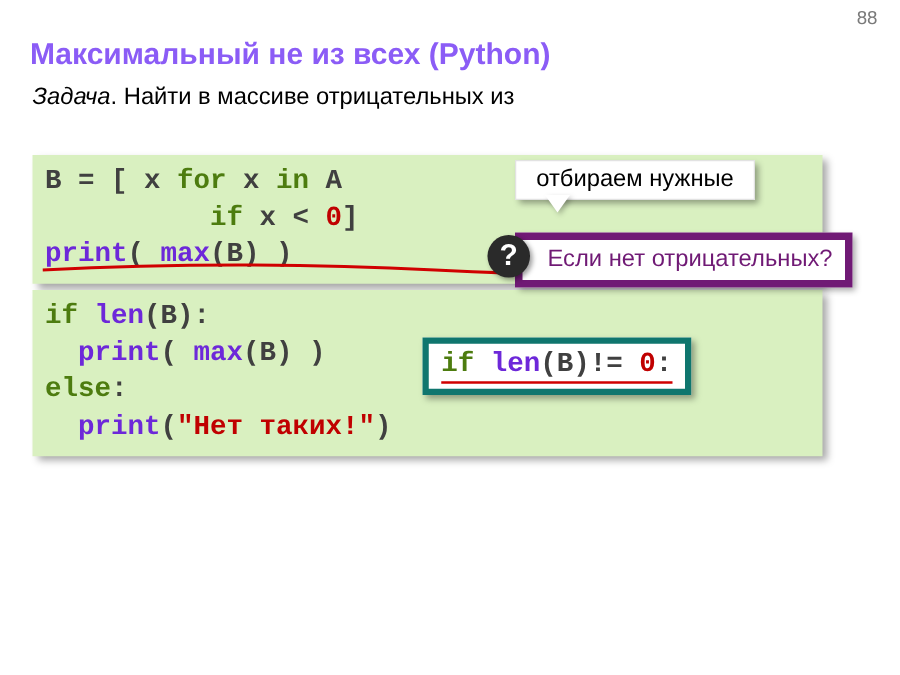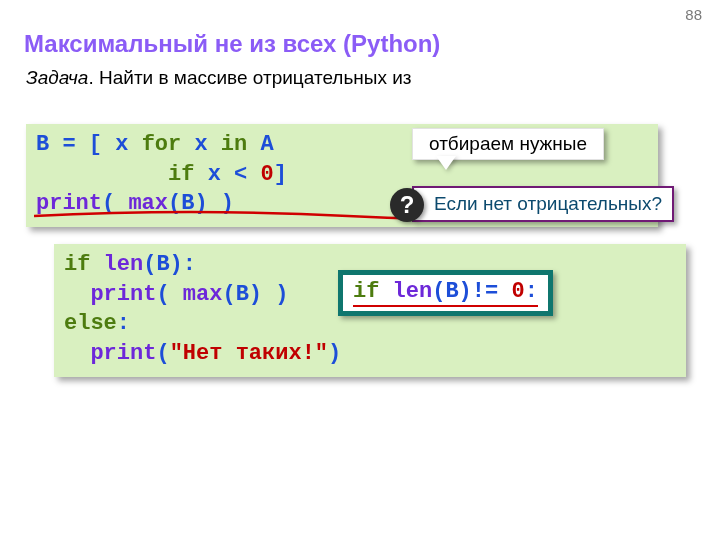--- a/index.html
+++ b/index.html
@@ -44,25 +44,25 @@
     background: #d9f0c0;
     box-shadow: 4px 4px 6px rgba(0,0,0,0.35);
     font-family: "Courier New", monospace;
     font-size: 22px;
     font-weight: bold;
     line-height: 1.35;
     padding: 6px 10px 8px 10px;
     white-space: pre;
   }
   .cb1 { top: 124px; }
-  .cb2 { top: 244px; margin-left: 28px; }
+  .cb2 { top: 232px; }
   .kw-blue  { color: #4d7c0f; }
   .kw-green { color: #6d28d9; }
   .kw-red   { color: #c00000; }
-  .kw-black { color: #1d4ed8; }
+  .kw-black { color: #404040; }
 
   .underline-red {
     position: absolute;
     left: 34px;
     top: 210px;
     width: 628px;
     height: 14px;
     pointer-events: none;
   }
   .underline-red svg { width: 100%; height: 100%; }
@@ -101,25 +101,25 @@
     text-align: center;
     line-height: 34px;
     box-shadow: 2px 2px 4px rgba(0,0,0,0.4);
     z-index: 3;
   }
   .callout2 {
     position: absolute;
     top: 186px;
     left: 412px;
     background: #fff;
-    border: 2px solid #701a75;
+    border: 6px solid #701a75;
     box-shadow: 3px 3px 5px rgba(0,0,0,0.35);
     padding: 5px 10px 5px 20px;
     font-size: 19px;
-    color: #0c4a6e;
+    color: #701a75;
     z-index: 2;
   }
   .inline-fix {
     position: absolute;
     top: 270px;
     left: 338px;
     background: #fff;
     border: 5px solid #0f766e;
     box-shadow: 3px 3px 5px rgba(0,0,0,0.35);
     padding: 4px 10px;

